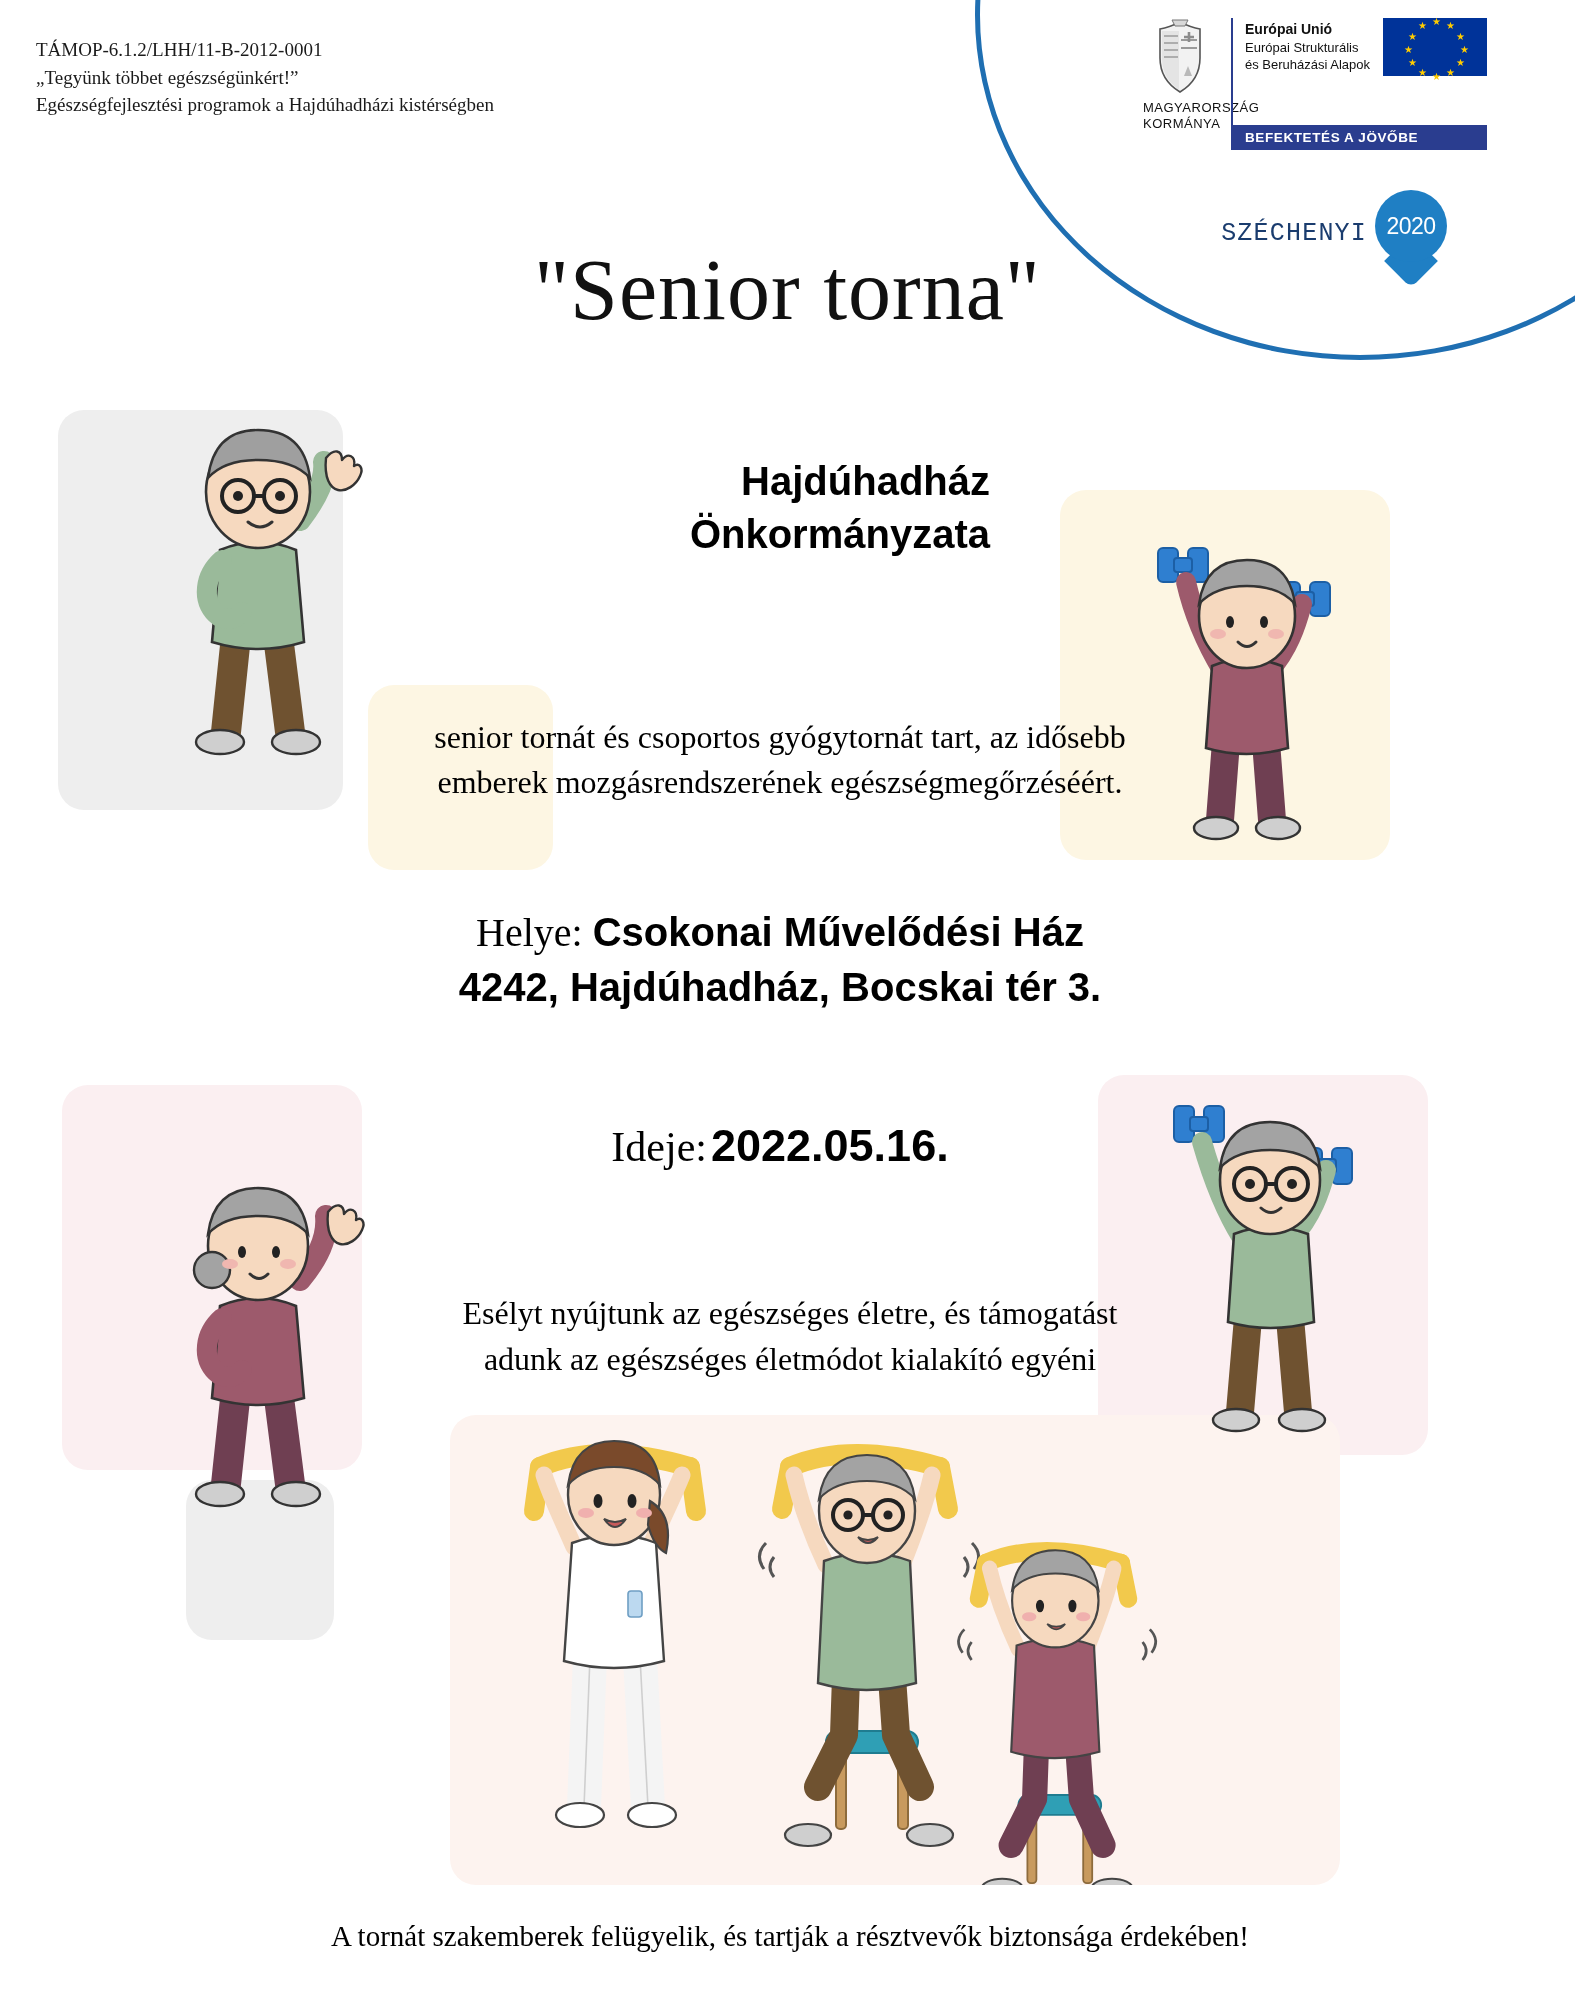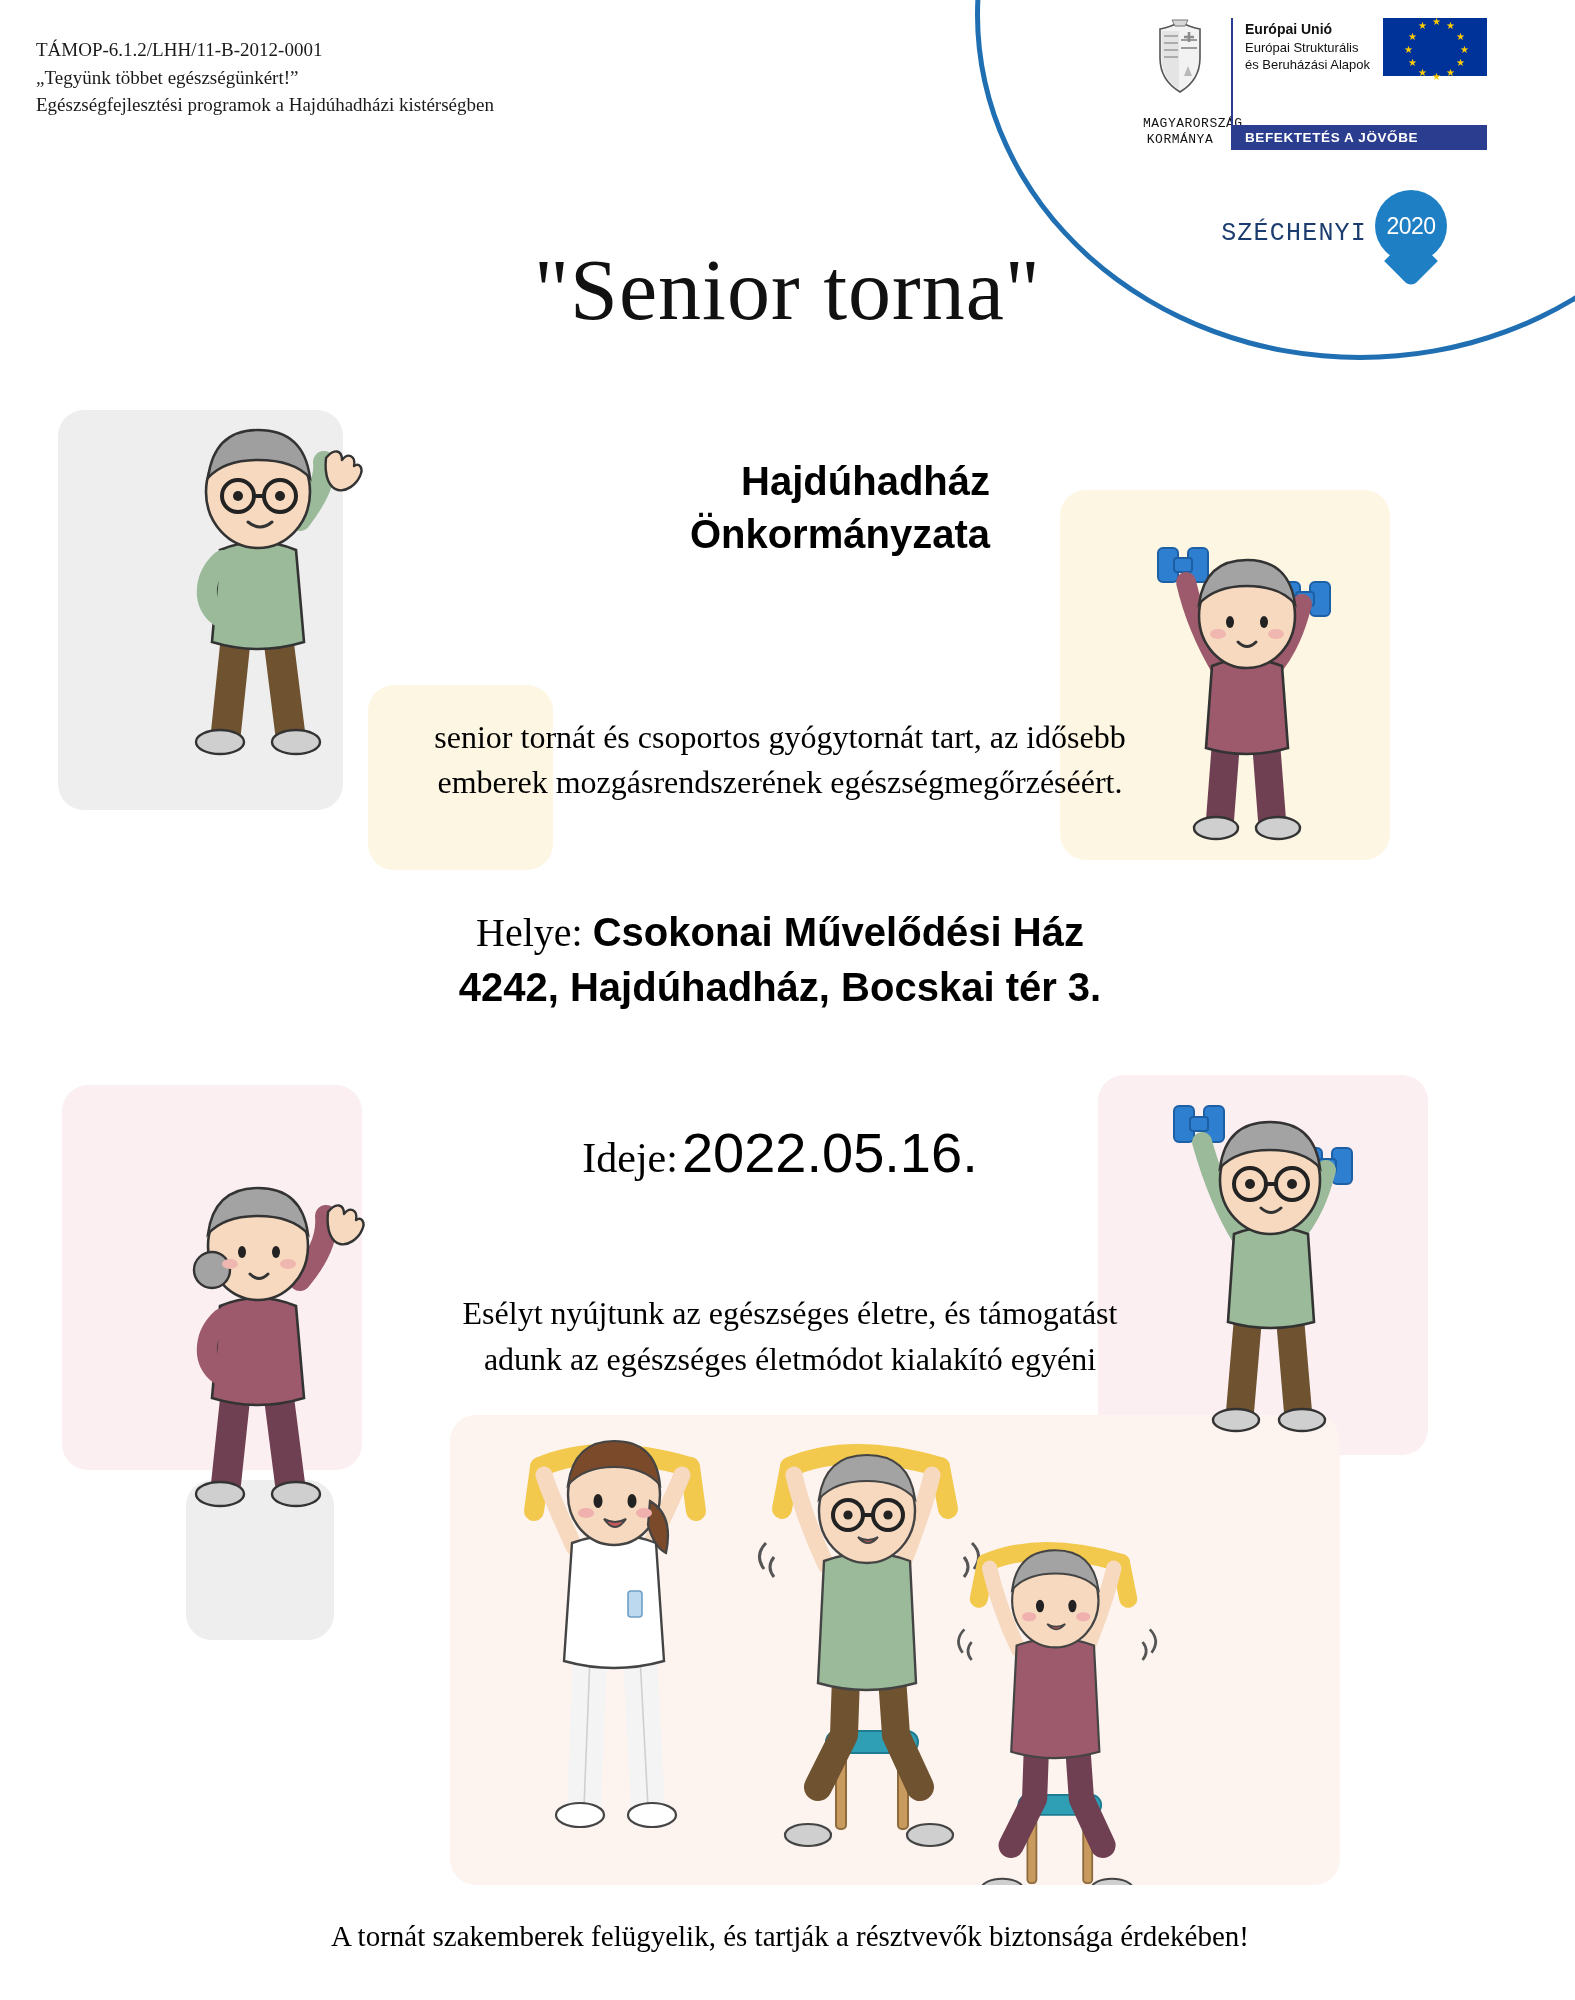--- a/index.html
+++ b/index.html
@@ -52,22 +52,22 @@
   }
   .coat {
     width: 74px;
     text-align: center;
   }
   .coat svg { display: block; margin: 0 auto; }
   .coat-text {
     font-size: 13px;
     letter-spacing: .5px;
     line-height: 1.25;
-    margin-top: 20px;
-    font-family: Liberation Mono, monospace;
+    margin-top: 4px;
+    font-family: Liberation Sans, sans-serif;
     color: #111;
   }
   .eu-box {
     display: flex;
     flex-direction: column;
     border-left: 2px solid #2a3d8f;
     padding-left: 0;
     min-width: 240px;
     gap: 44px;
   }
@@ -222,22 +222,22 @@
     position: absolute;
     left: 330px;
     top: 1120px;
     width: 900px;
     text-align: center;
     z-index: 5;
   }
   .when .lbl { font-size: 42px; }
   .when .val {
     font-family: "Liberation Sans", sans-serif;
-    font-weight: normal;
-    font-size: 56px;
+    font-weight: bold;
+    font-size: 45px;
     text-align: right;
   }
   .slogan {
     position: absolute;
     left: 330px;
     top: 1290px;
     width: 920px;
     text-align: center;
     font-size: 32px;
     line-height: 1.45;

